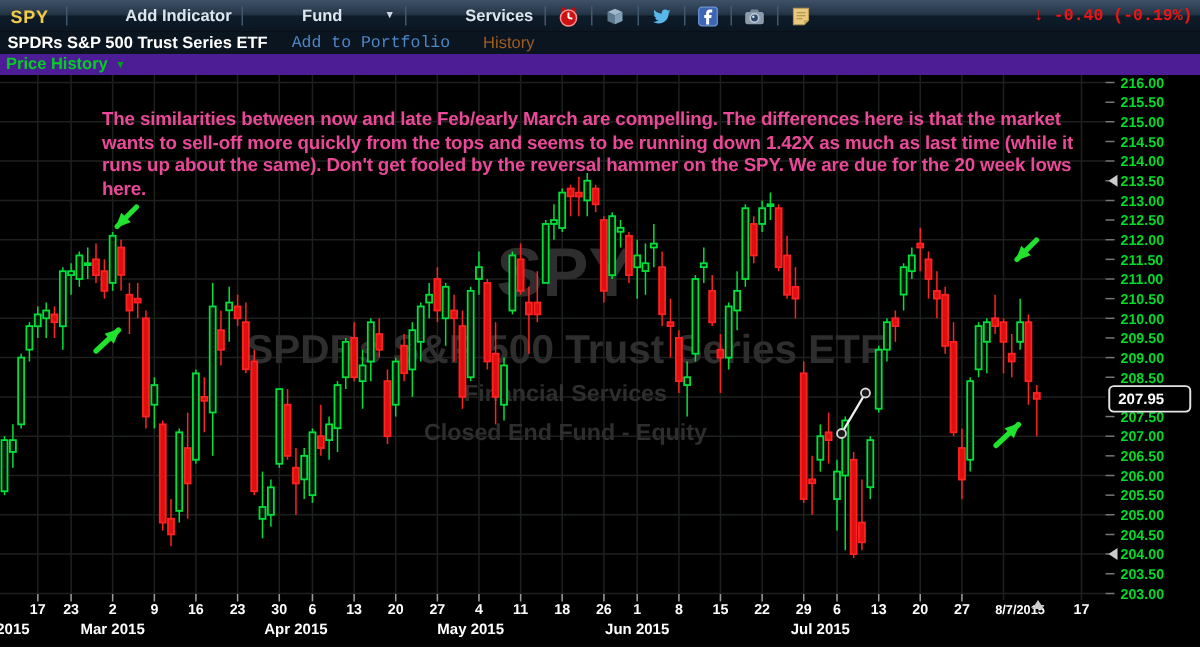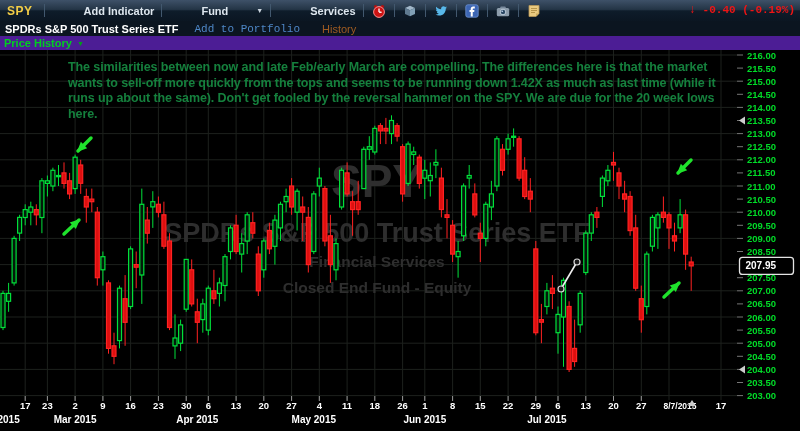--- a/index.html
+++ b/index.html
@@ -39,22 +39,22 @@
     background:#4c1d95; display:flex; align-items:center; padding-left:4px;
   }
   .ind-label { color:#00d020; font-size:11px; font-weight:bold; cursor:pointer; }
   .ind-arrow { font-size:7px; color:#00a018; margin-left:5px; }
 
   
   #chart-svg { position:absolute; top:50px; left:0; }
 
   
   .note {
-    position:absolute; left:68px; top:60px; width:652px;
-    color:#15803d; font-size:12.5px; font-weight:600; line-height:15.5px;
+    position:absolute; left:68px; top:72px; width:652px;
+    color:#ec4899; font-size:12.5px; font-weight:600; line-height:15.5px;
     letter-spacing:-0.1px; z-index:5;
   }
 
   text { font-family:"Liberation Sans", sans-serif; }
   .wm { fill:#2e2e2e; font-weight:bold; }
 </style>
 </head>
 <body>
 
 <div id="app">

